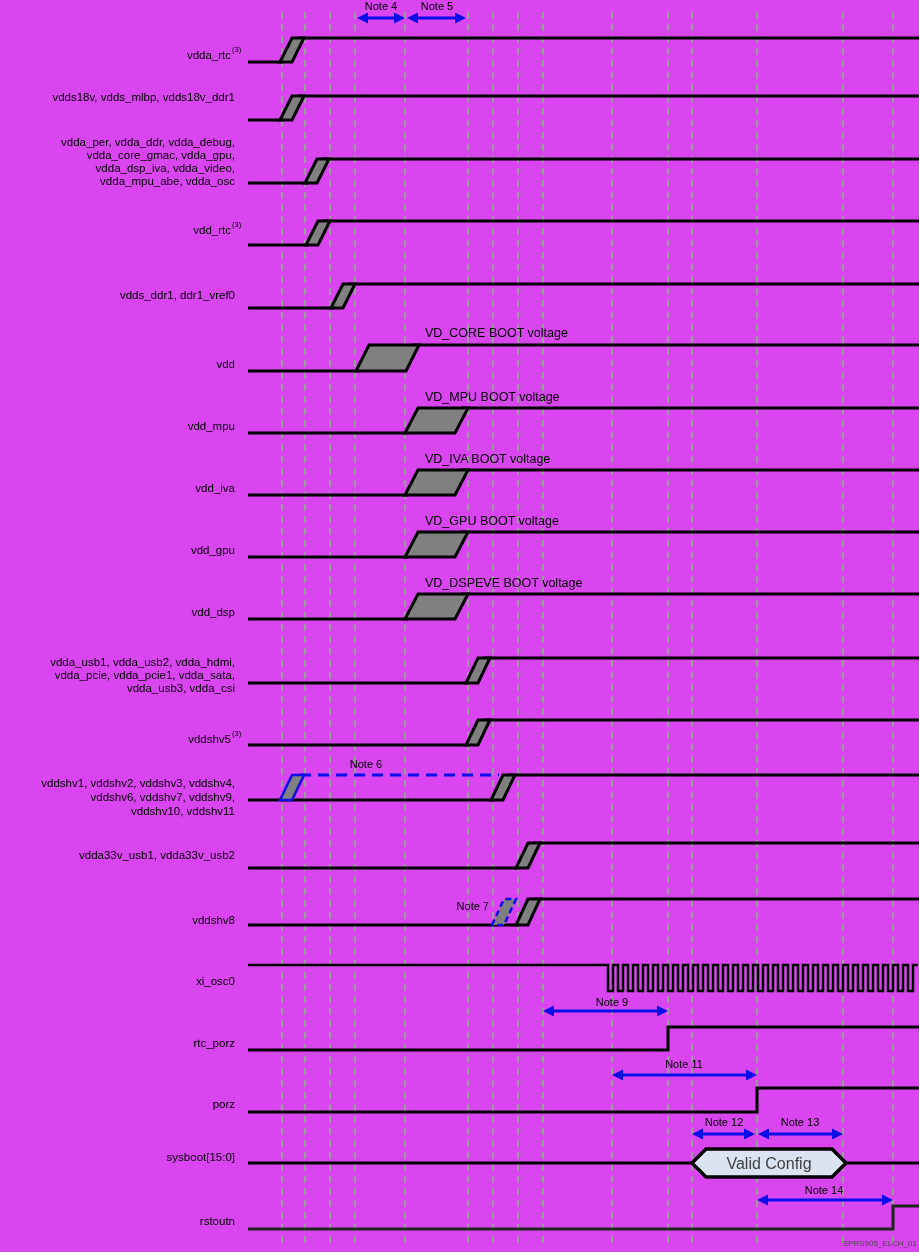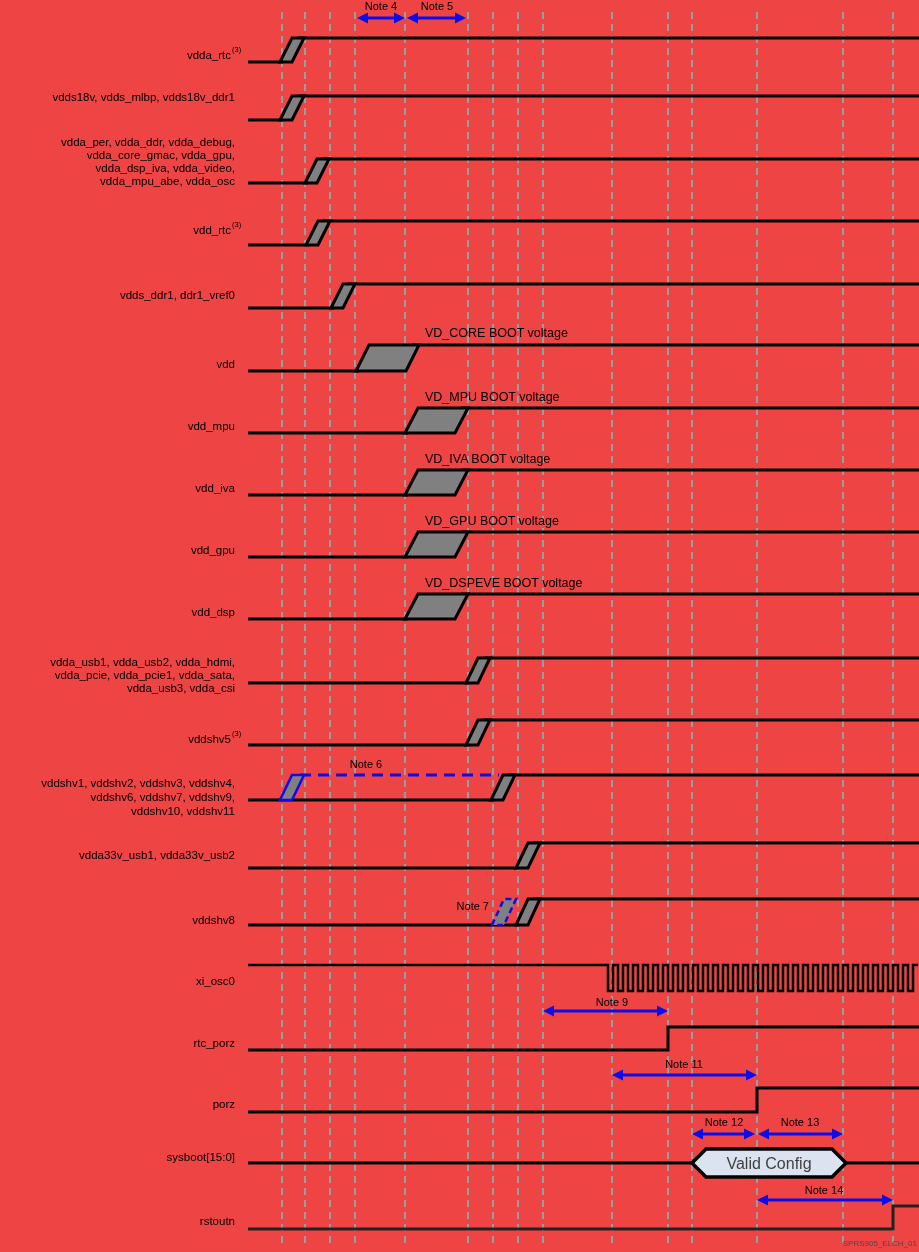--- a/index.html
+++ b/index.html
@@ -1,16 +1,16 @@
 <!DOCTYPE html>
 <html><head>
 <meta charset="utf-8">
 <style>
   html,body{margin:0;padding:0;background:#ffffff;}
-  #stage{position:relative;width:919px;height:1252px;background:#ef4444;overflow:hidden;
+  #stage{position:relative;width:919px;height:1252px;background:#d946ef;overflow:hidden;
          font-family:"Liberation Sans", sans-serif;}
   svg text{font-family:"Liberation Sans", sans-serif;fill:#000000;}
   .siglabel{font-size:11.5px;}
   .suplabel{font-size:7.5px;}
   .notelabel{font-size:11px;}
   .callout{font-size:12.5px;}
   .busvalue{font-size:16px;fill:#3f3f3f;}
   .figid{font-size:8px;fill:#4a4a4a;}
 </style>
 </head>

